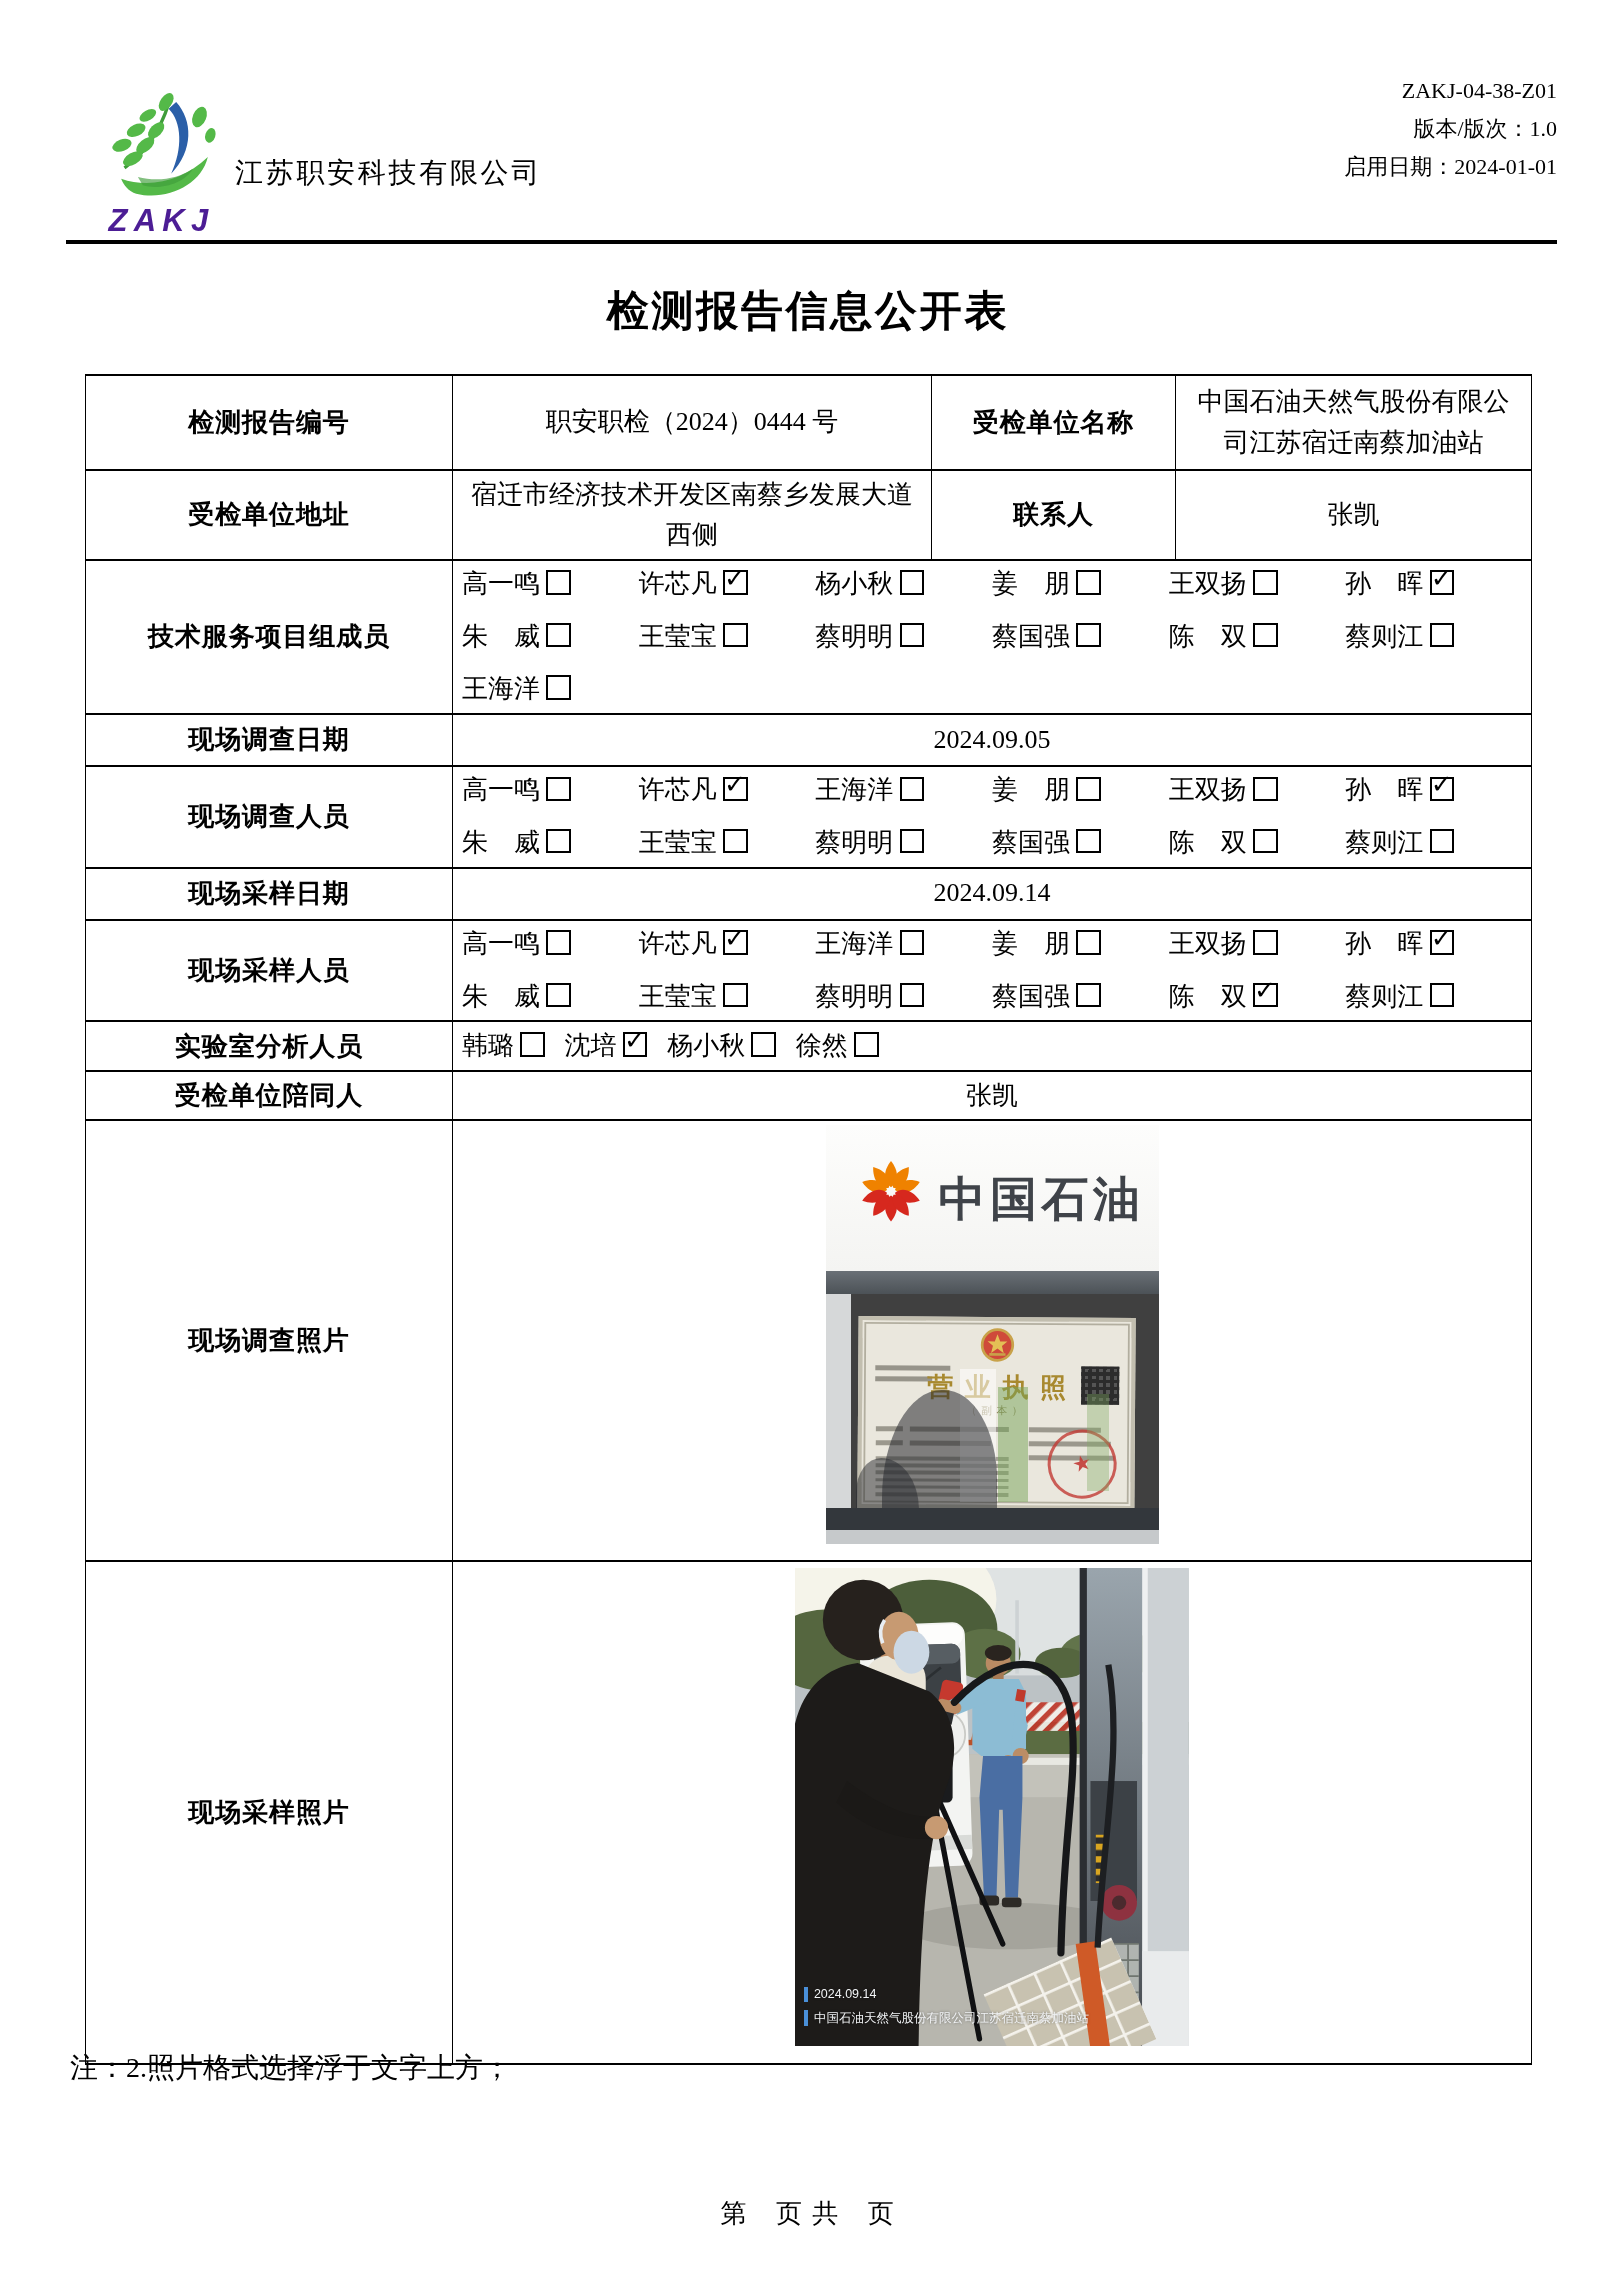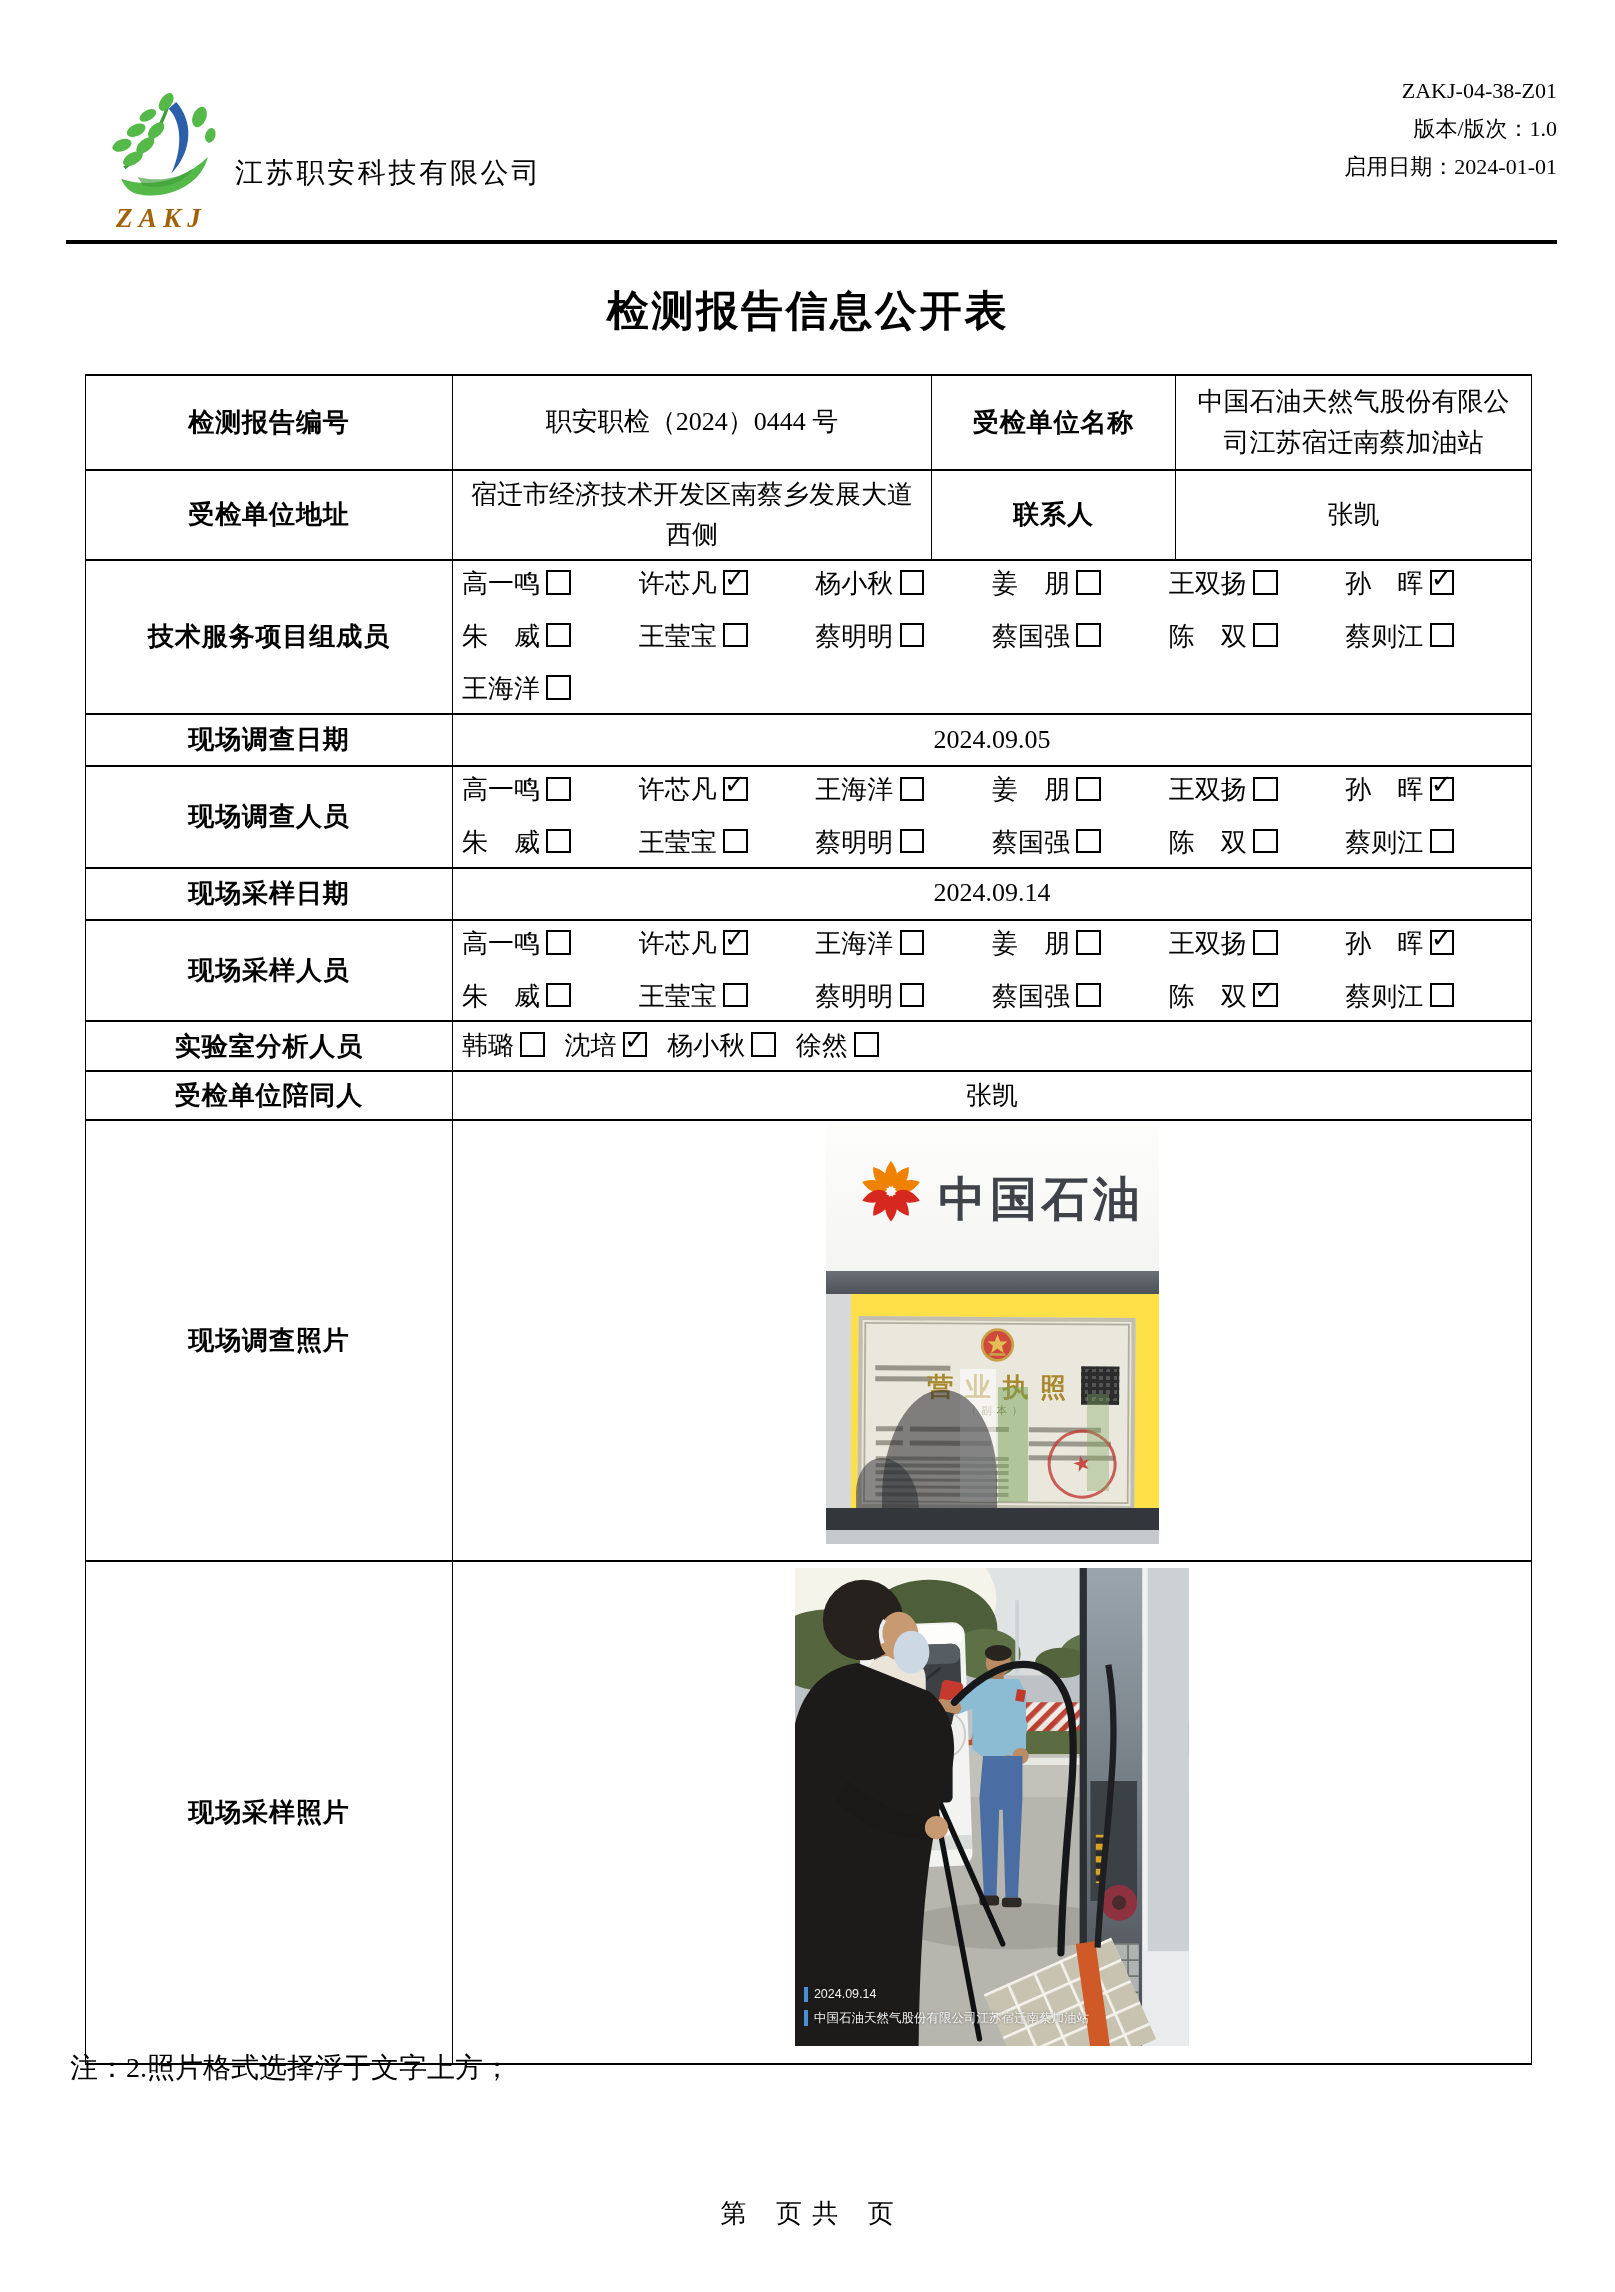--- a/index.html
+++ b/index.html
@@ -2,21 +2,21 @@
 <html style="font-size:14.3px"><head>
 <meta charset="utf-8">
 <style>
   html,body{margin:0;padding:0;background:#ffffff;}
   body{width:1616px;height:2293px;position:relative;font-family:"Liberation Serif","DejaVu Serif",serif;color:#000;}
   .page{position:absolute;inset:0;overflow:hidden;background:#fff;}
 
   
   .logo-block{position:absolute;left:90px;top:82px;width:143px;text-align:center;}
   .logo-svg{width:134px;height:125px;display:block;margin:0 auto;}
-  .logo-text{color:#a16207;font-weight:bold;font-style:italic;font-size:27px;letter-spacing:6.3px;margin-top:-3.6px;font-family:Liberation Serif, serif;}
+  .logo-text{color:#4c1d95;font-weight:bold;font-style:italic;font-size:31px;letter-spacing:6.3px;margin-top:-3.6px;font-family:Liberation Sans, sans-serif;}
   .company-name{position:absolute;left:235px;top:154px;font-size:28px;letter-spacing:2.7px;}
   .doc-meta{position:absolute;right:59px;top:72px;text-align:right;font-size:22px;line-height:1.72;}
   .header-rule{position:absolute;left:66px;right:59px;top:240px;height:3.6px;background:#000;}
 
   
   .title{position:absolute;top:283px;left:0;width:100%;text-align:center;font-size:42px;font-weight:bold;letter-spacing:2.7px;margin:0;}
 
   
   .main-table{position:absolute;left:85px;top:374px;width:1446px;border-collapse:collapse;table-layout:fixed;}
   .main-table td{border:1.8px solid #000;border-top-width:2.7px;border-bottom-width:2.7px;padding:3.6px 9px;font-size:26px;vertical-align:middle;}
@@ -30,21 +30,21 @@
   .cbx{display:inline-block;width:20.6px;height:20.6px;border:2.7px solid #000;margin-left:6.3px;vertical-align:-2.7px;position:relative;background:#fff;}
   .cbx .tick{position:absolute;left:-0.9px;top:-7.2px;font-size:26px;font-weight:bold;font-family:"DejaVu Sans",sans-serif;line-height:1;}
   .cell-photo{padding:10.7px 0;text-align:center;}
 
   
   .note{position:absolute;left:70px;top:2049px;font-size:28px;}
   .page-footer{position:absolute;left:0;top:2196px;width:100%;text-align:center;font-size:26px;letter-spacing:1.8px;}
 
   
   .photo-frame{display:inline-block;position:relative;overflow:hidden;}
-  #photo-survey{width:333px;height:419px;background:#fde047;text-align:left;}
+  #photo-survey{width:333px;height:419px;background:#404040;text-align:left;}
   .p1-sign{position:absolute;left:0;top:0;width:100%;height:146px;background:linear-gradient(#fdfdfc,#f4f4f2);}
   .p1-logo{position:absolute;left:23px;top:12.5px;width:84px;height:100px;}
   .p1-sign-text{position:absolute;left:113px;top:38px;font-size:47px;font-weight:bold;color:#3f4349;letter-spacing:4.5px;font-family:"Liberation Sans",sans-serif;}
   .p1-band{position:absolute;left:0;top:146px;width:100%;height:23px;background:linear-gradient(#6a7076,#4c5257);}
   .p1-frame-left{position:absolute;left:0;top:169px;width:25px;height:224px;background:#d6d8d9;}
   .p1-license{position:absolute;left:32px;top:192px;width:269px;height:184px;background:#eae7dd;border:4.5px solid #c2beaf;box-shadow:inset 0 0 0 1.8px #eae7dd,inset 0 0 0 3.6px #b2ae9f;transform:rotate(.4deg);}
   .lic-emblem{position:absolute;left:50%;top:6.3px;transform:translateX(-50%);width:36px;height:36px;}
   .lic-codebar{position:absolute;background:#97948a;height:4.5px;}
   .lic-title{position:absolute;left:0;top:47px;width:100%;text-align:center;color:#a8892f;font-size:26px;font-weight:bold;letter-spacing:11.6px;text-indent:11.6px;}
   .lic-sub{position:absolute;left:0;top:81px;width:100%;text-align:center;color:#8d8157;font-size:10.7px;letter-spacing:4.5px;}

